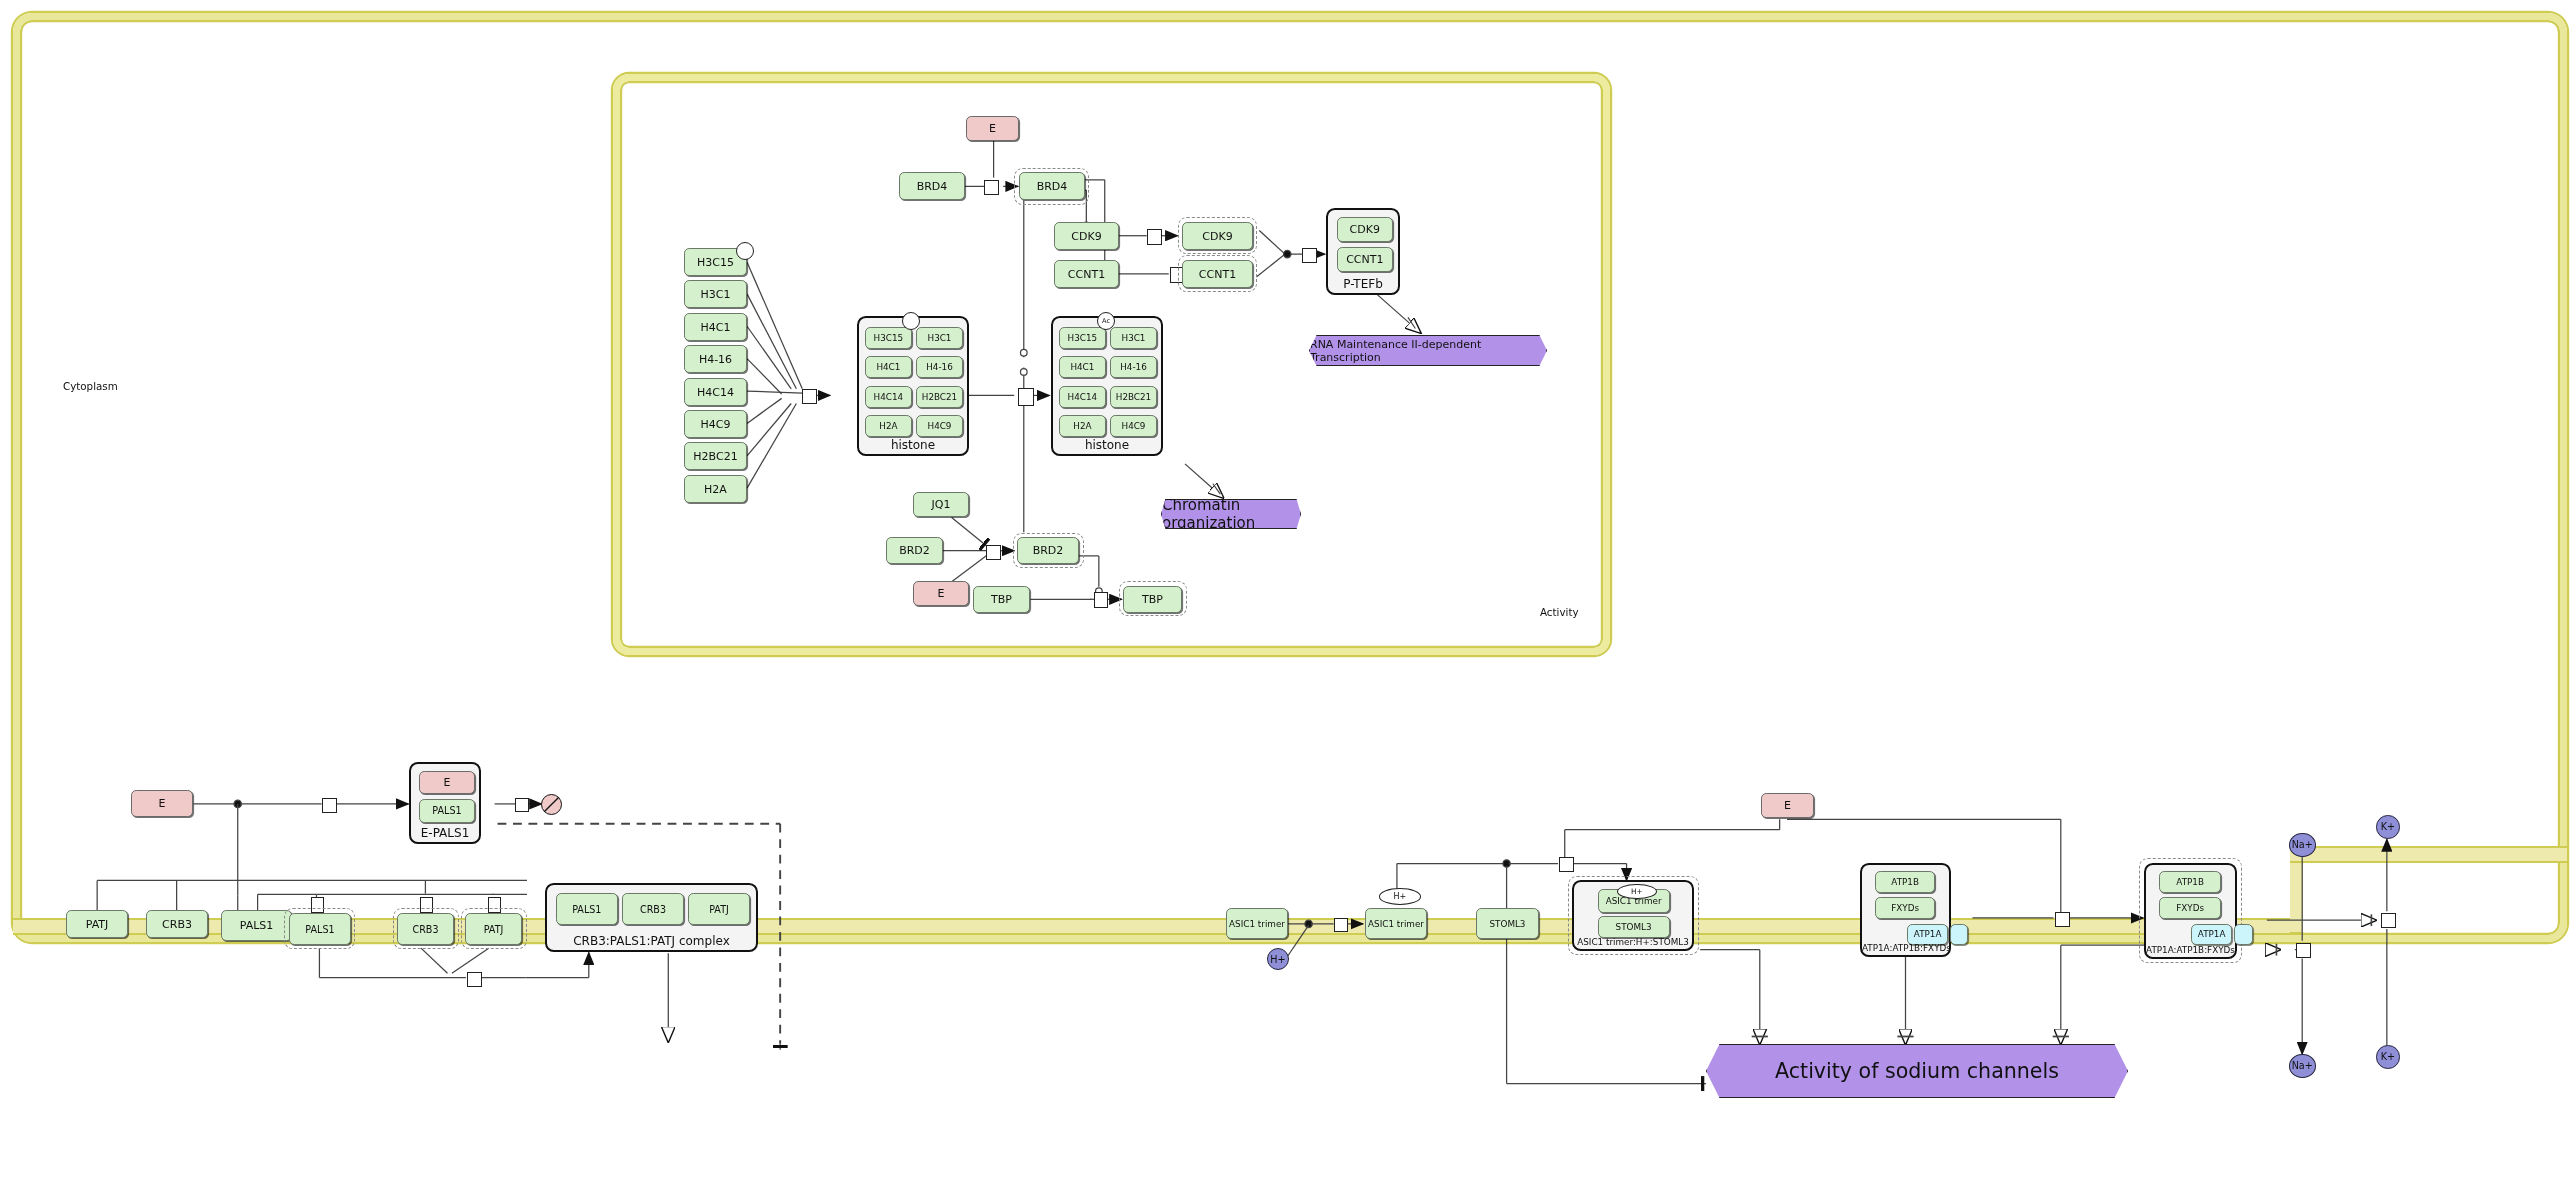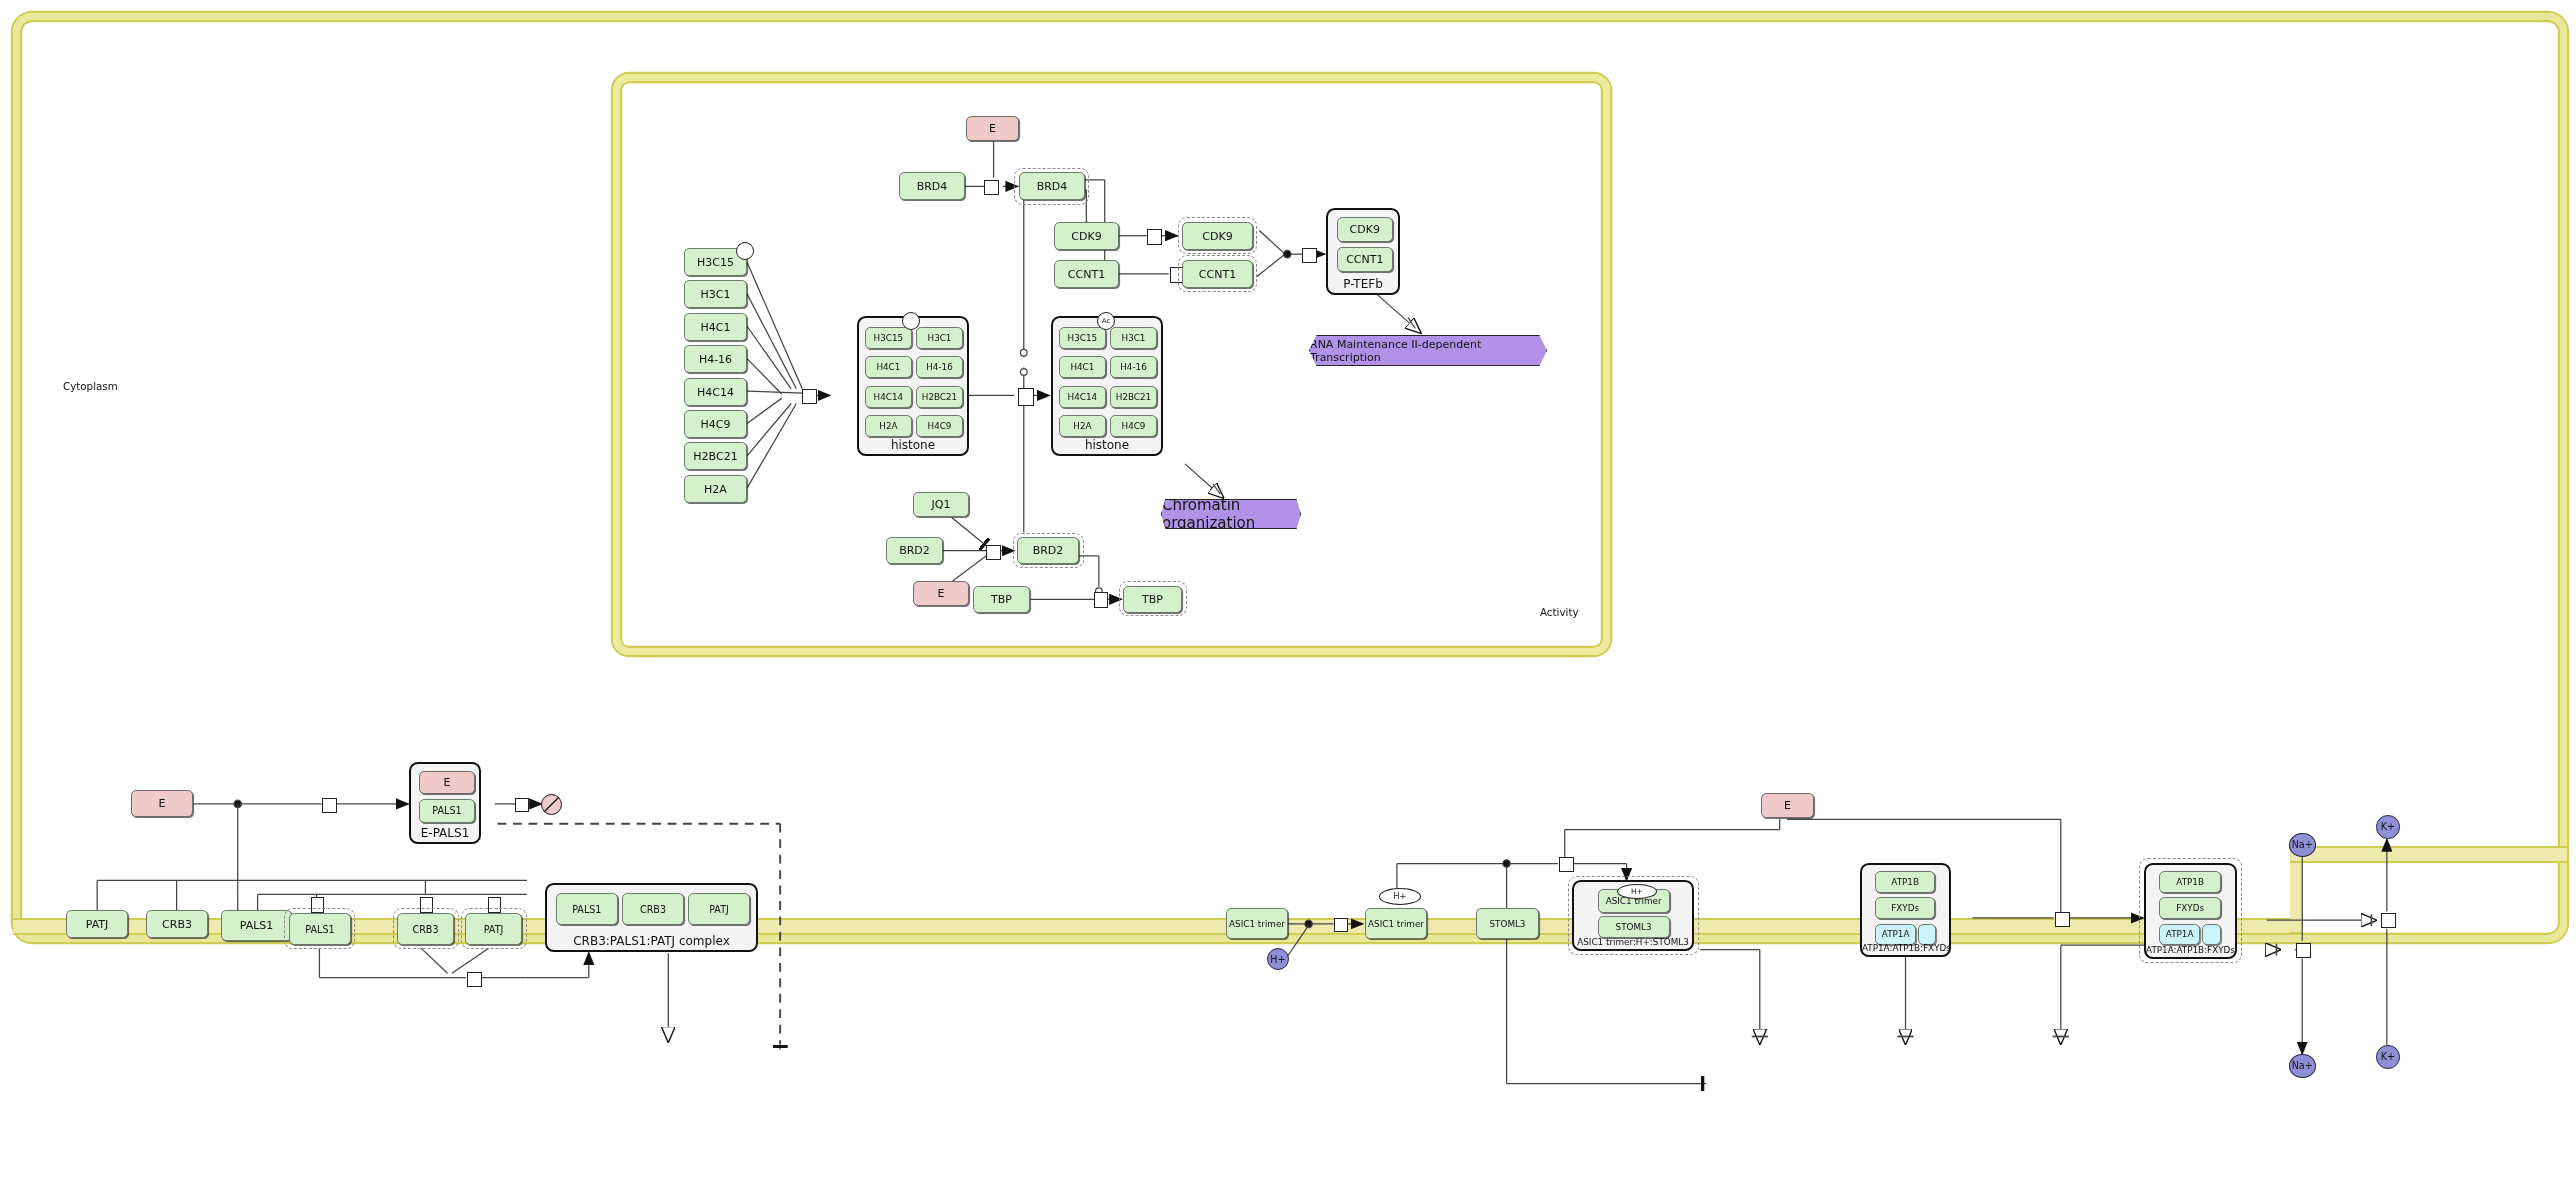--- a/index.html
+++ b/index.html
@@ -7,21 +7,21 @@
   #stage{position:relative;width:2576px;height:1178px;}
   svg#canvas{position:absolute;left:0;top:0;width:2576px;height:1178px;}
   .nd{position:absolute;box-sizing:border-box;display:flex;align-items:center;justify-content:center;text-align:center;}
   
   .prot{background:#d5f0cc;border:1.2px solid #6b7a68;border-radius:5.2px;
         box-shadow:1.1px 1.1px 0 0 rgba(0,0,0,.55);font-size:11px;color:#111;}
   .chem{background:#f0c9c9;border:1.2px solid #6b6b6b;border-radius:5.2px;
         box-shadow:1.1px 1.1px 0 0 rgba(0,0,0,.55);font-size:11px;color:#111;}
   .ion{background:#8f8fd8;border:1.1px solid #25253d;border-radius:50%;font-size:9.6px;color:#111;}
   .cyan{background:#ccf5fb;border:1.2px solid #6b7a68;border-radius:5.2px;
-        box-shadow:1.1px 1.1px 0 0 rgba(0,0,0,.45);font-size:11px;color:#111;}
+        box-shadow:1.1px 1.1px 0 0 rgba(0,0,0,.45);font-size:11px;color:#111;margin-left:32px;}
   
   .dashwrap{position:absolute;box-sizing:border-box;border:1.5px dashed #8a8a8a;border-radius:8.8px;background:transparent;}
   
   .cplx{position:absolute;box-sizing:border-box;background:#f4f4f4;border:2.1px solid #111;border-radius:8.8px;}
   .cplx>.lbl{position:absolute;left:0;right:0;bottom:2.2px;text-align:center;font-size:12px;color:#111;}
   .cplx .prot,.cplx .chem,.cplx .cyan{position:absolute;}
   
   .pheno{position:absolute;background:#b292e8;border:1.3px solid #222;
         clip-path:polygon(3.2% 0,96.8% 0,100% 50%,96.8% 100%,3.2% 100%,0 50%);
         display:flex;align-items:center;justify-content:center;color:#111;}
@@ -537,20 +537,23 @@
     <div class="nd prot" style="left:13.2px;top:32px;width:62px;height:22px;">
       <span class="tiny">FXYDs</span>
       </div>
     <div class="nd cyan" style="left:13.2px;top:59px;width:41px;height:20.6px;">
       <span class="tiny">ATP1A</span>
       </div>
     <div class="nd cyan" style="left:56px;top:59px;width:19px;height:20.6px;"></div>
     <div class="lbl" style="font-size:8.8px;">ATP1A:ATP1B:FXYDs</div>
   </div>
 
+  <div class="pheno" style="left:1706px;top:1044px;width:420px;height:52px;font-size:20.6px;">
+    <span>Activity of sodium channels</span>
+  </div>
 
   <div class="nd ion" style="left:2376px;top:815px;width:23.6px;height:23.6px;">
     <span>K+</span>
     </div>
   <div class="nd ion" style="left:2289px;top:833px;width:26.5px;height:23.6px;">
     <span>Na+</span>
     </div>
   <div class="pglyph" style="left:2296px;top:943px;width:12.5px;height:12.5px;"></div>
   <div class="nd ion" style="left:2289px;top:1054px;width:26.5px;height:23.6px;">
     <span>Na+</span>

